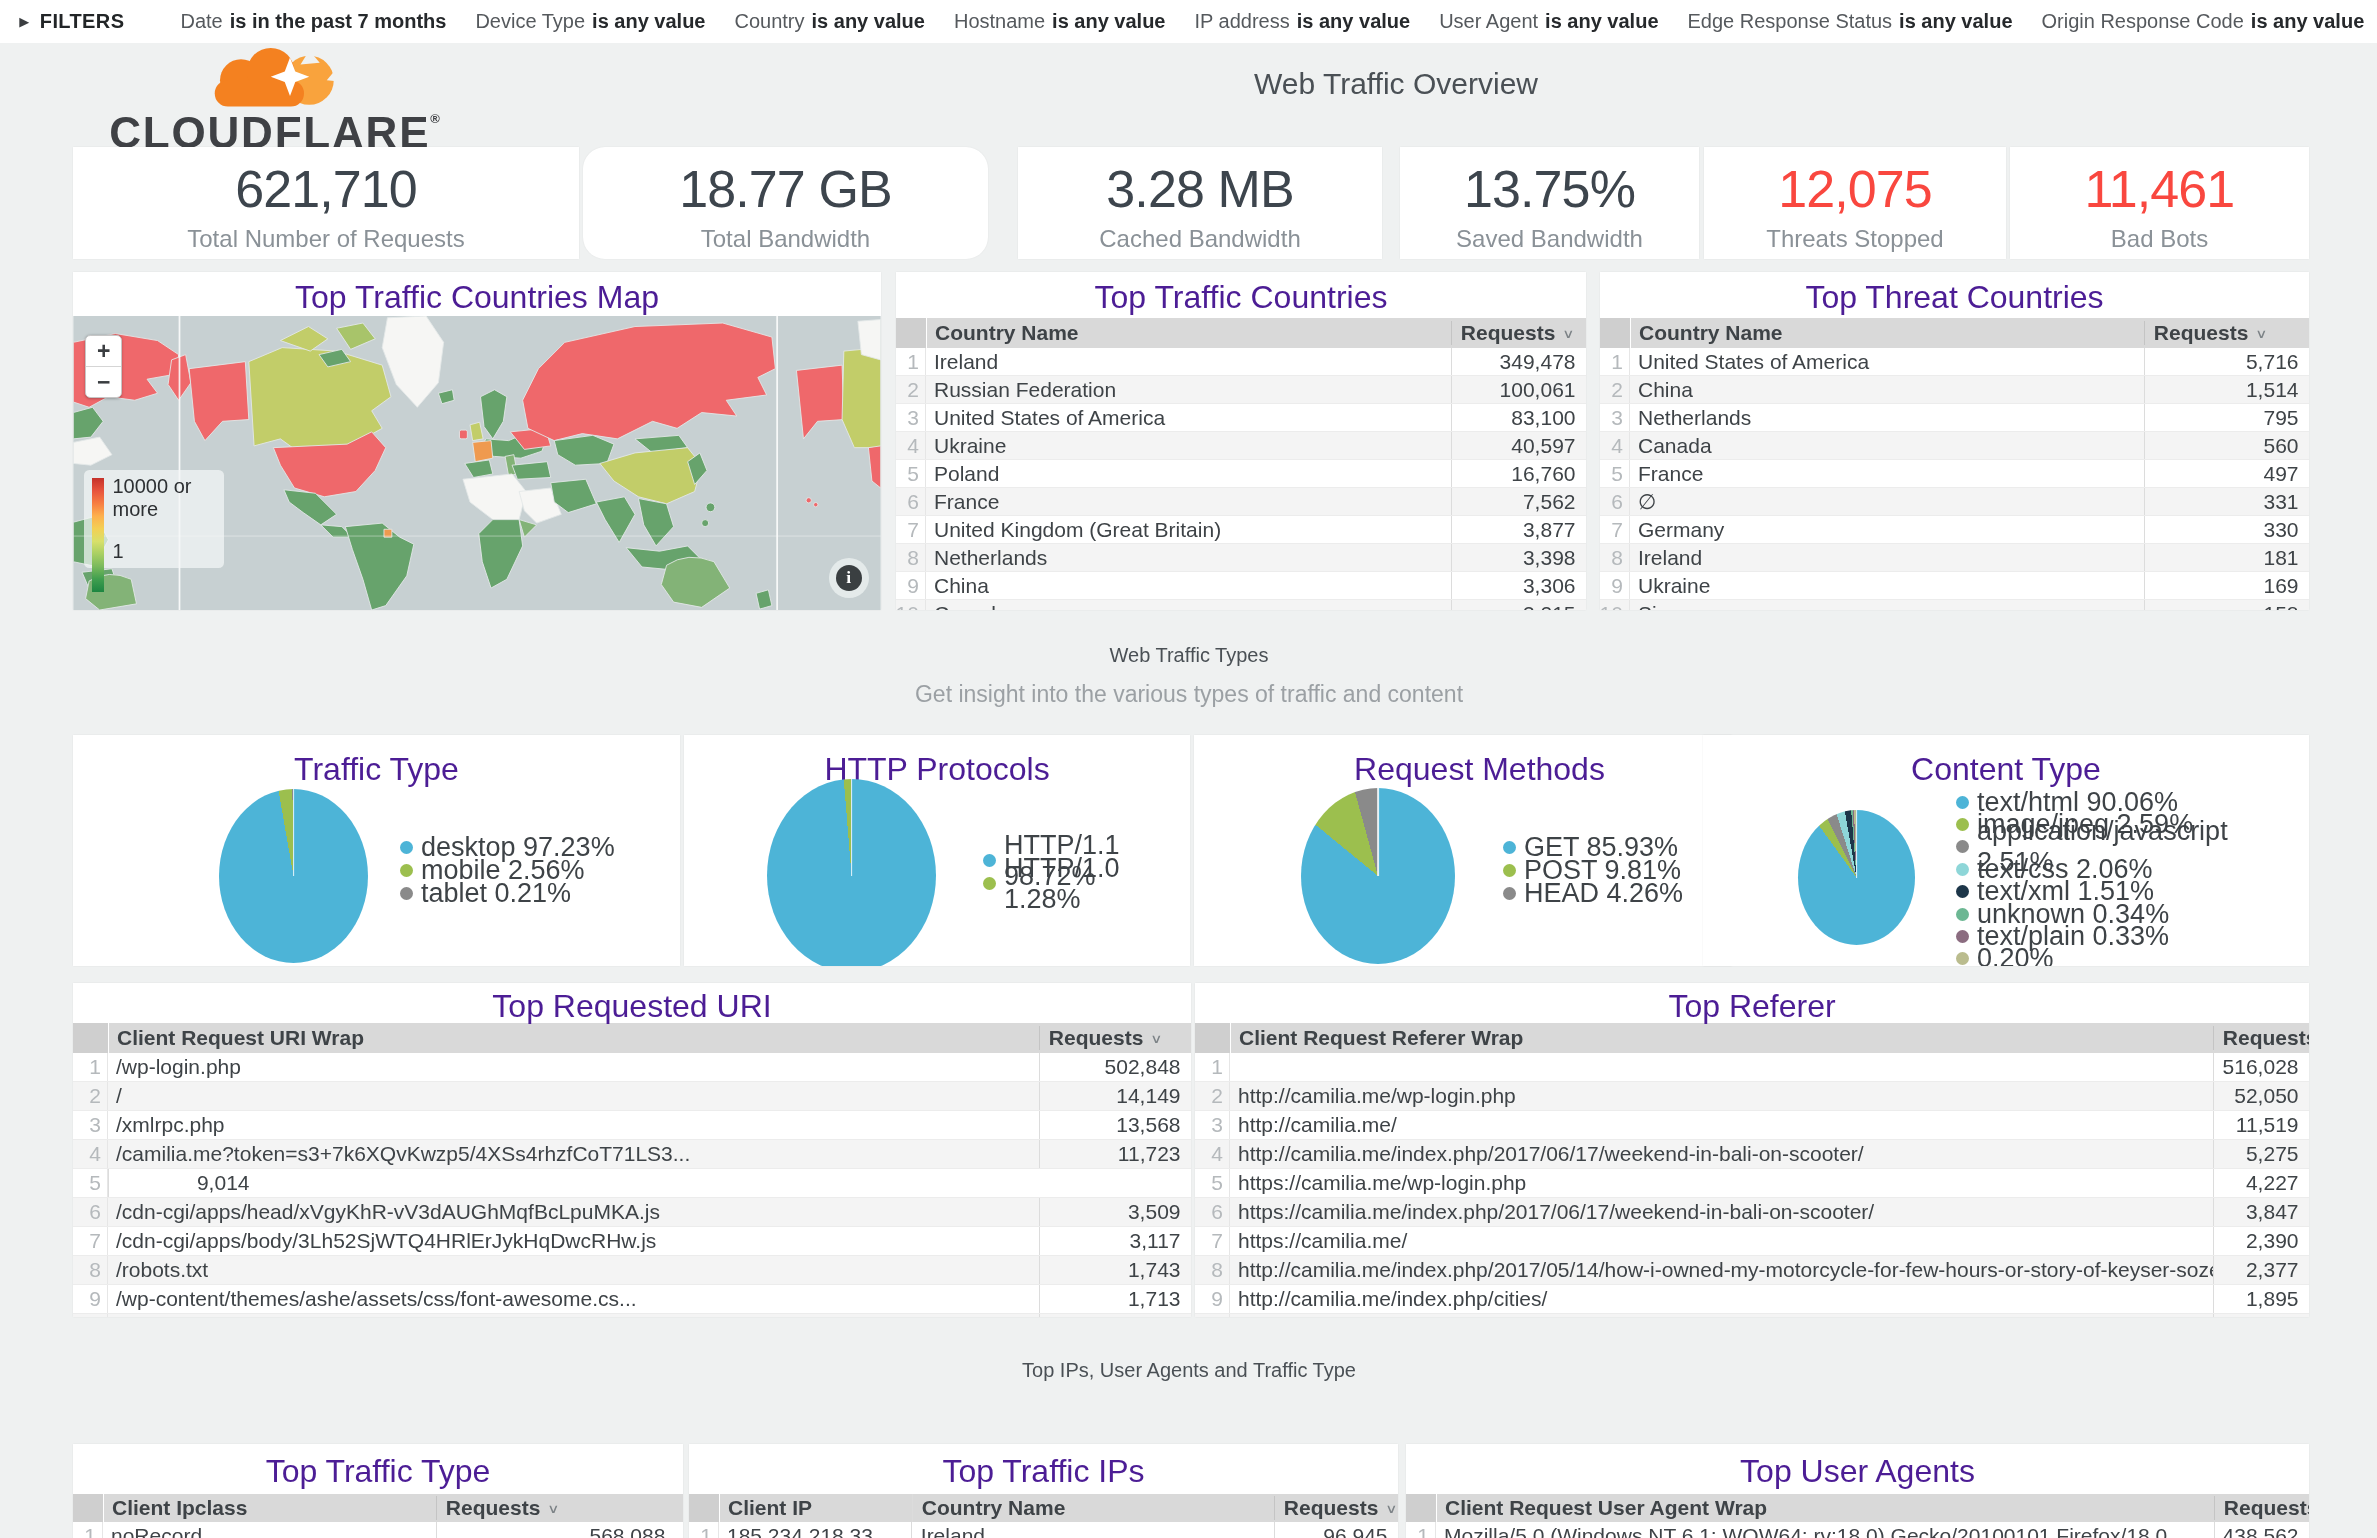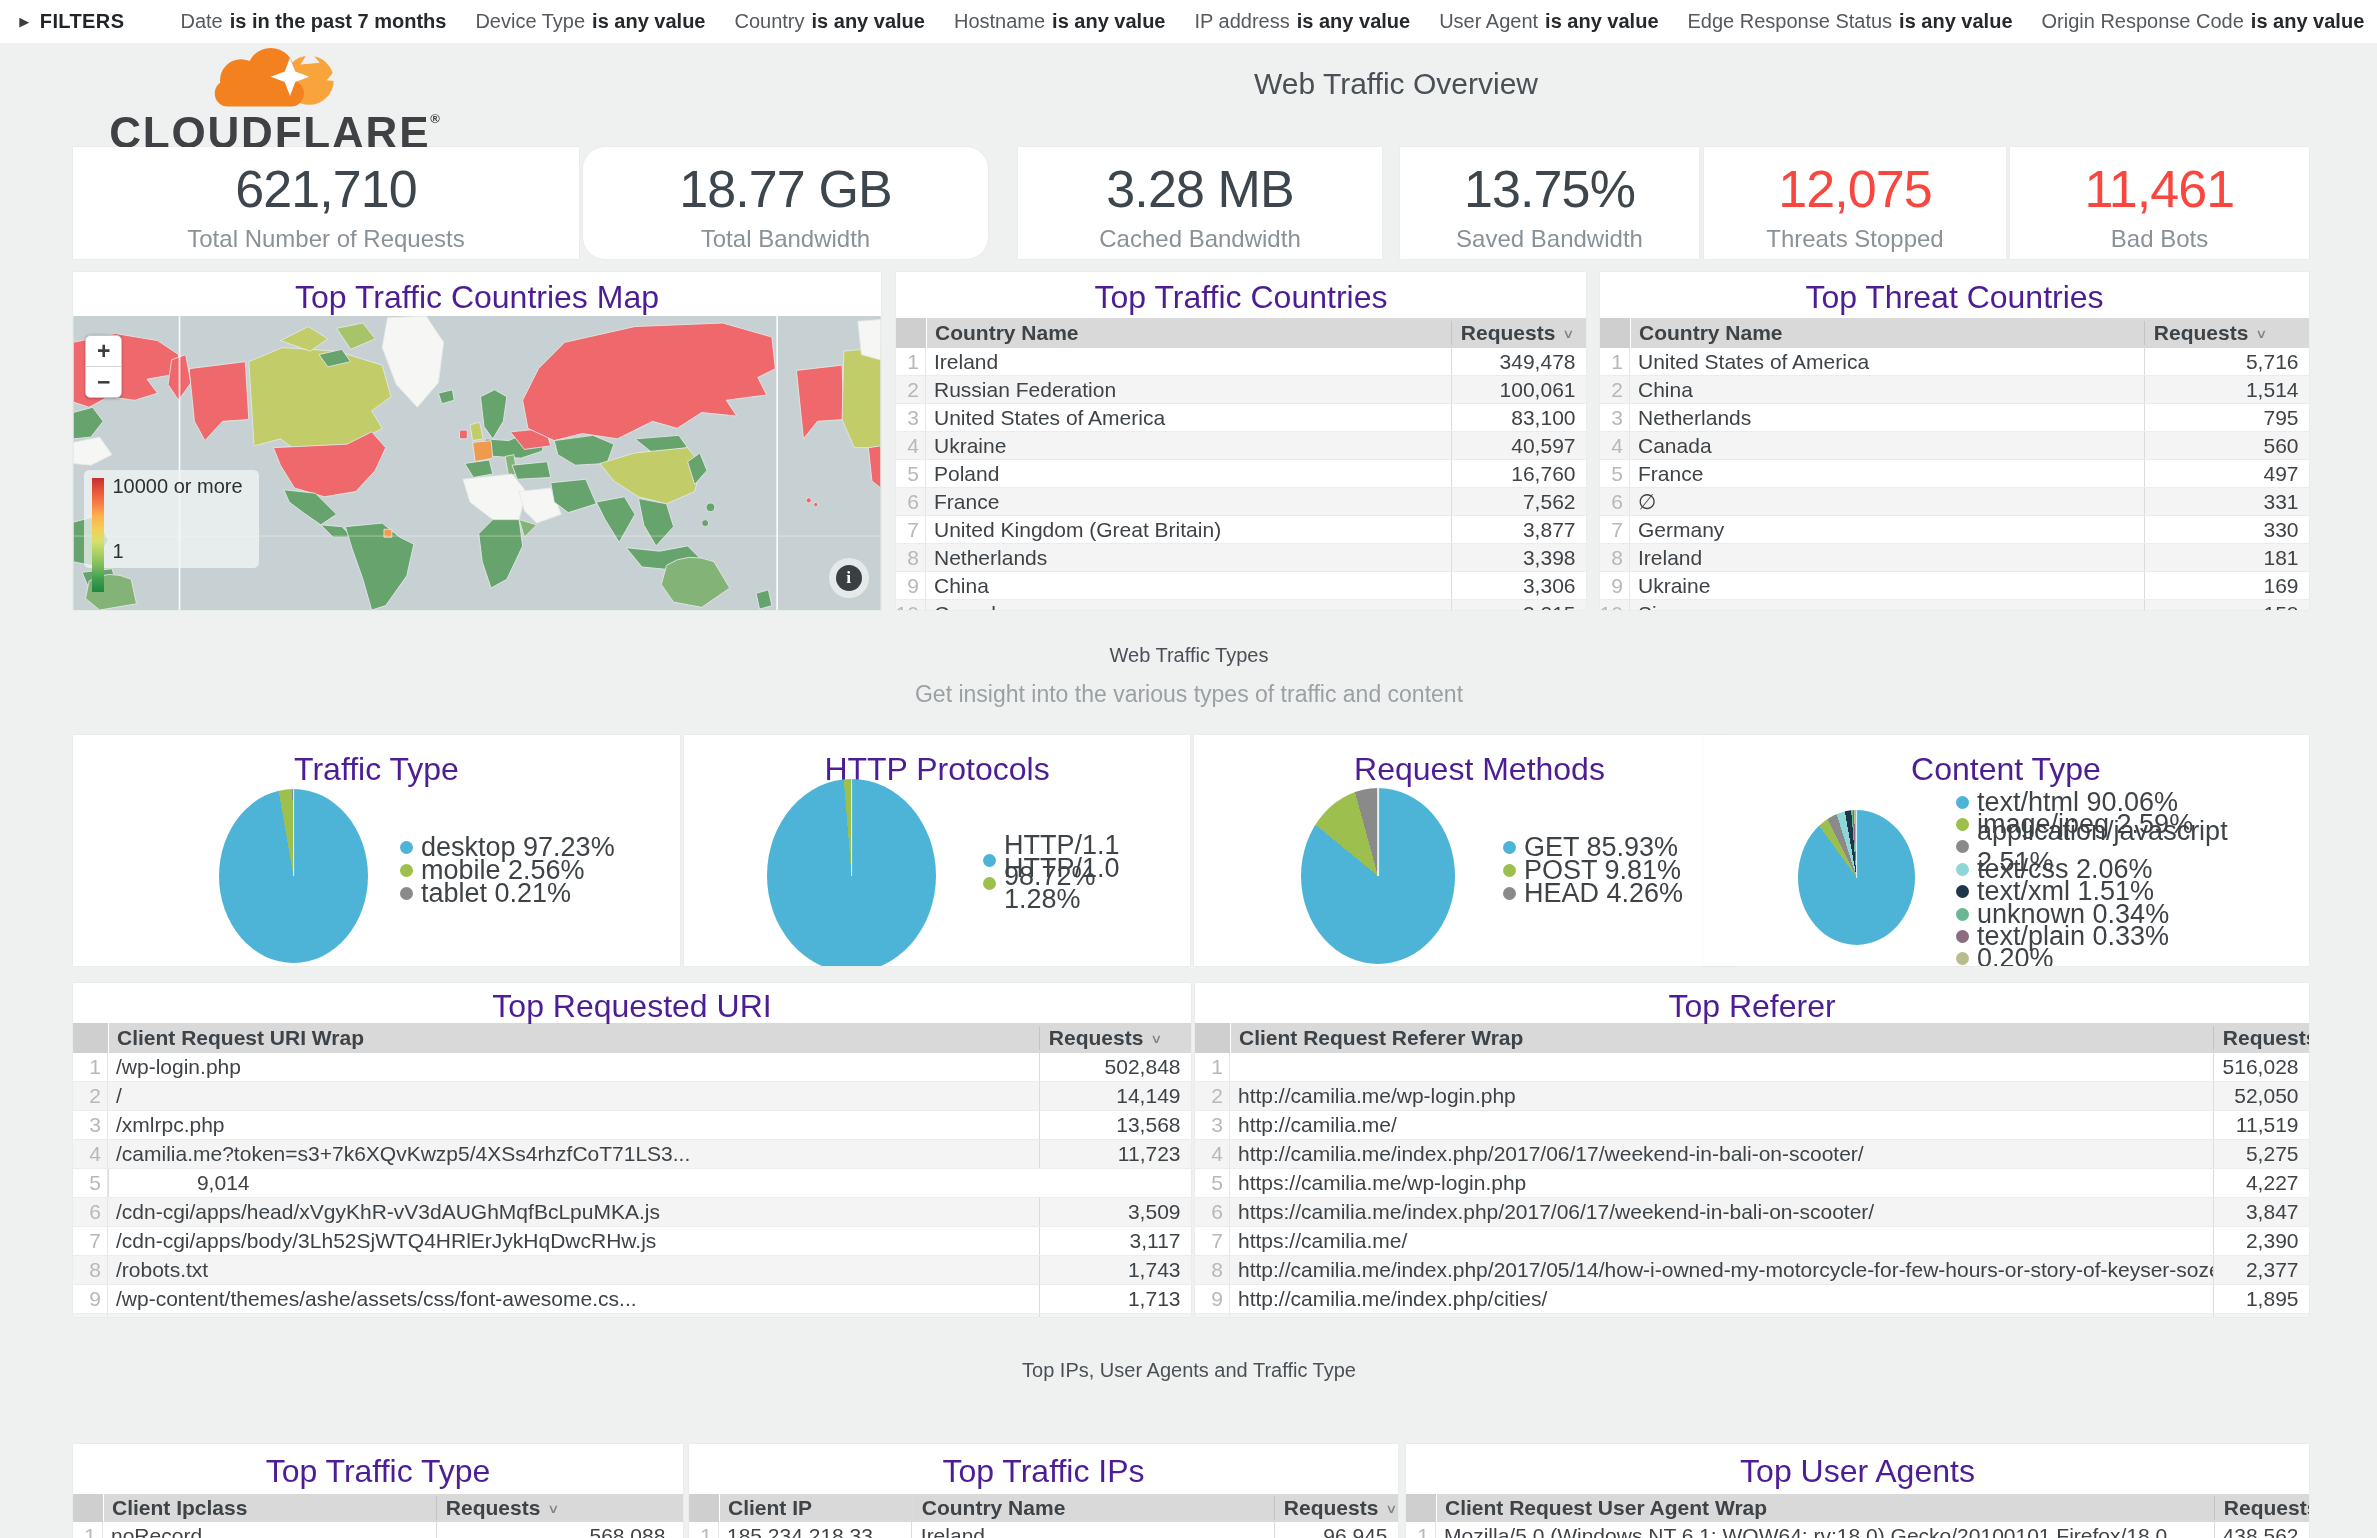--- a/index.html
+++ b/index.html
@@ -84,21 +84,21 @@
   #card-ua .val{width:95px;}
 
   
   #card-map{left:73px;top:272px;width:808px;height:338px;}
   #map-area{position:absolute;left:0;top:44px;width:808px;height:294px;cursor:grab;}
   #map-zoom{position:absolute;left:12.3px;top:19.3px;width:35px;background:#fff;border:0.9px solid #c6c6c6;
     border-radius:5.3px;box-shadow:0 0.9px 2.6px rgba(0,0,0,.25);overflow:hidden;z-index:3;}
   .zbtn{height:30px;line-height:30px;text-align:center;font-size:23px;font-weight:bold;color:#3a3d40;cursor:pointer;}
   .zbtn:first-child{border-bottom:0.9px solid #d5d5d5;}
   #map-legend{position:absolute;left:10.5px;top:154px;width:140px;height:98px;border-radius:5.3px;
-    background:rgba(244,247,247,.72);z-index:3;padding-left:35px;}
+    background:rgba(244,247,247,.72);z-index:3;}
   #legend-bar{position:absolute;left:8.8px;top:8px;width:11.4px;height:114px;
     background:linear-gradient(to bottom,#c5312b,#e7533d,#f77d42,#fdb04e,#f3d054,#d8e06a,#a8cf63,#79b95c,#3f9e4e,#1d8641);}
   .legend-max{position:absolute;left:29px;top:5.3px;font-size:20px;color:#2d3033;}
   .legend-min{position:absolute;left:29px;bottom:5.3px;font-size:20px;color:#2d3033;}
   #map-info{position:absolute;right:12.3px;bottom:12.3px;width:40px;height:40px;border-radius:50%;
     background:rgba(233,238,238,.85);display:flex;align-items:center;justify-content:center;z-index:3;cursor:pointer;}
   #map-info .ibub{width:26px;height:26px;border-radius:50%;background:#3a3f41;color:#fff;
     font-size:17.6px;font-weight:bold;display:flex;align-items:center;justify-content:center;font-family:"Liberation Serif",serif;}
 
   

